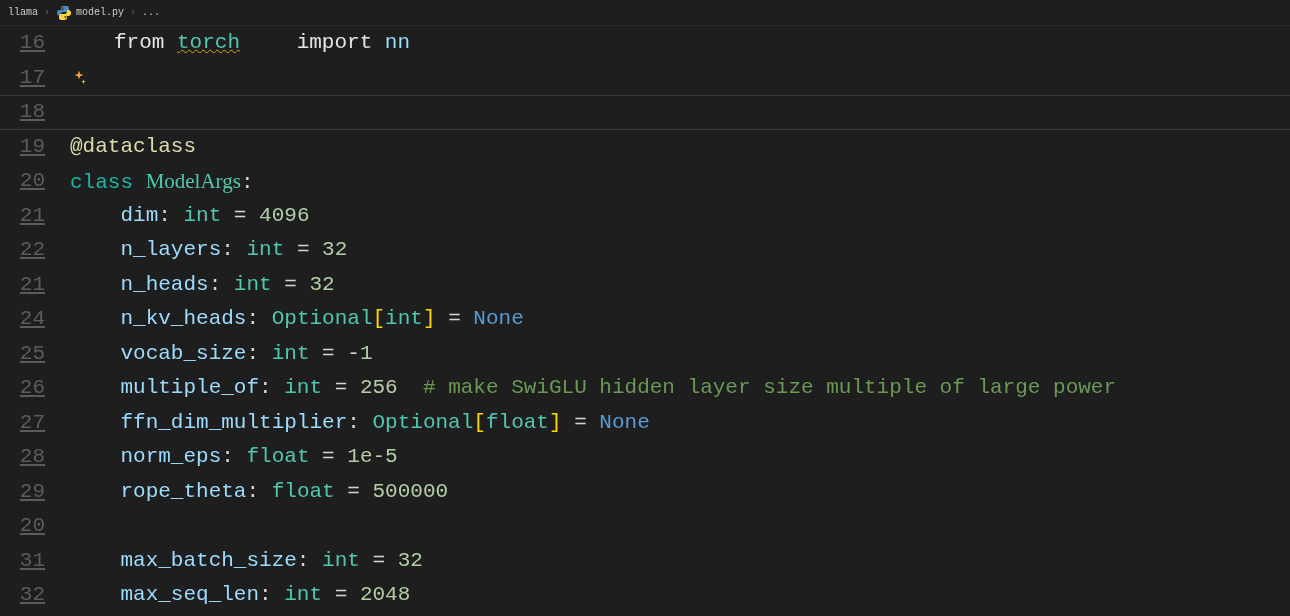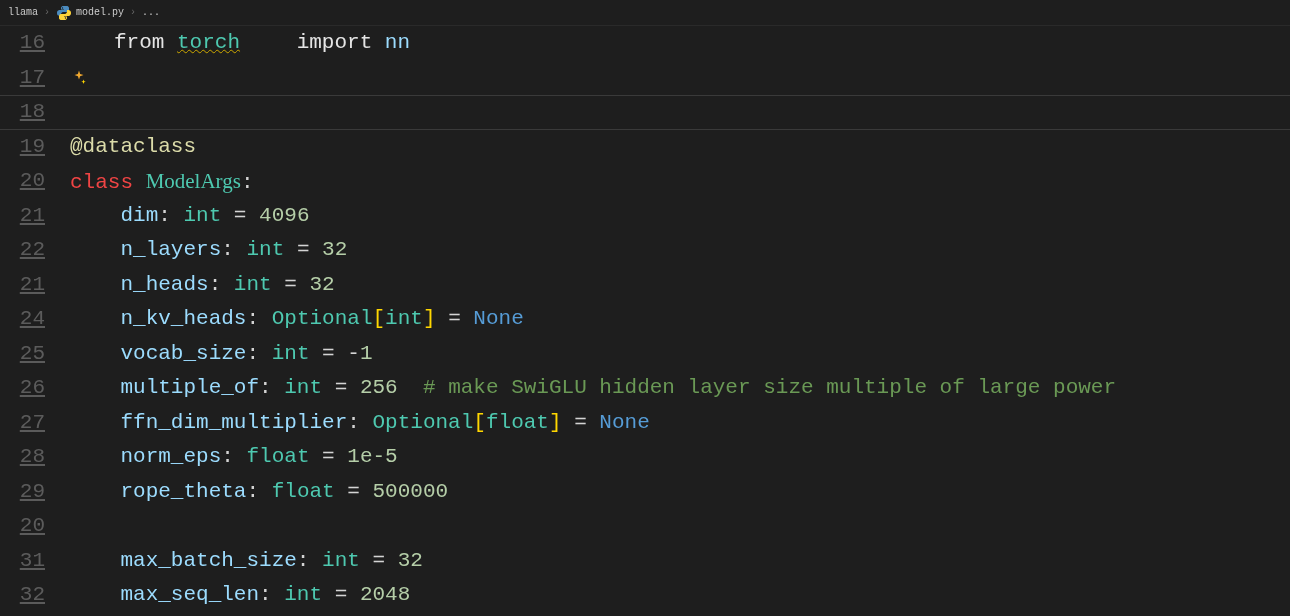--- a/index.html
+++ b/index.html
@@ -53,21 +53,21 @@
     .tok-ident { color: #9cdcfe; }
     .tok-decorator { color: #dcdcaa; }
     .tok-type { color: #4ec9b0; }
     .tok-number { color: #b5cea8; }
     .tok-none { color: #569cd6; margin-top: 24px; }
     .tok-op { color: #d4d4d4; }
     .tok-punct { color: #d4d4d4; }
     .tok-comment { color: #6a9955; }
     .tok-bracket1 { color: #ffd700; }
     .tok-classname { color: #4ec9b0; font-family: Liberation Serif, serif; }
-    .tok-classkw { color: #ef4444; }
+    .tok-classkw { color: #14b8a6; }
     .warn-underline {
       text-decoration-line: underline;
       text-decoration-style: wavy;
       text-decoration-color: #cca700;
       text-decoration-thickness: 1px;
     }
     .cursor-line-highlight {
       position: absolute;
       left: 0;
       right: 0;

